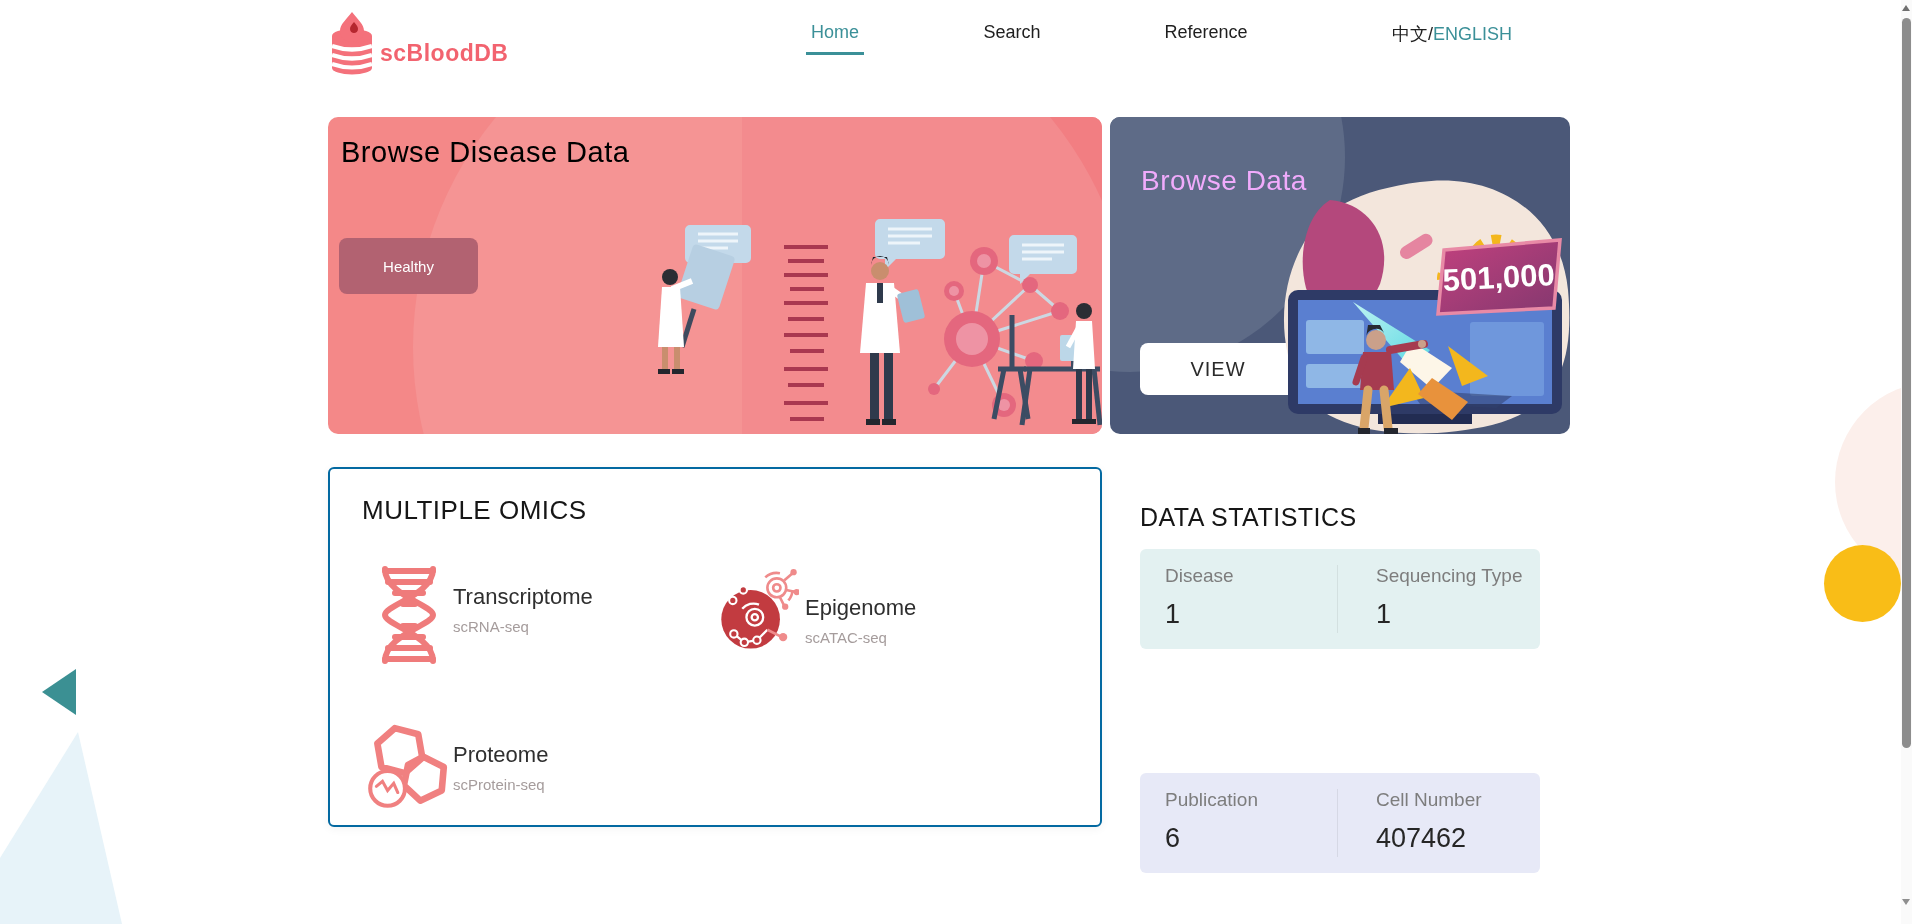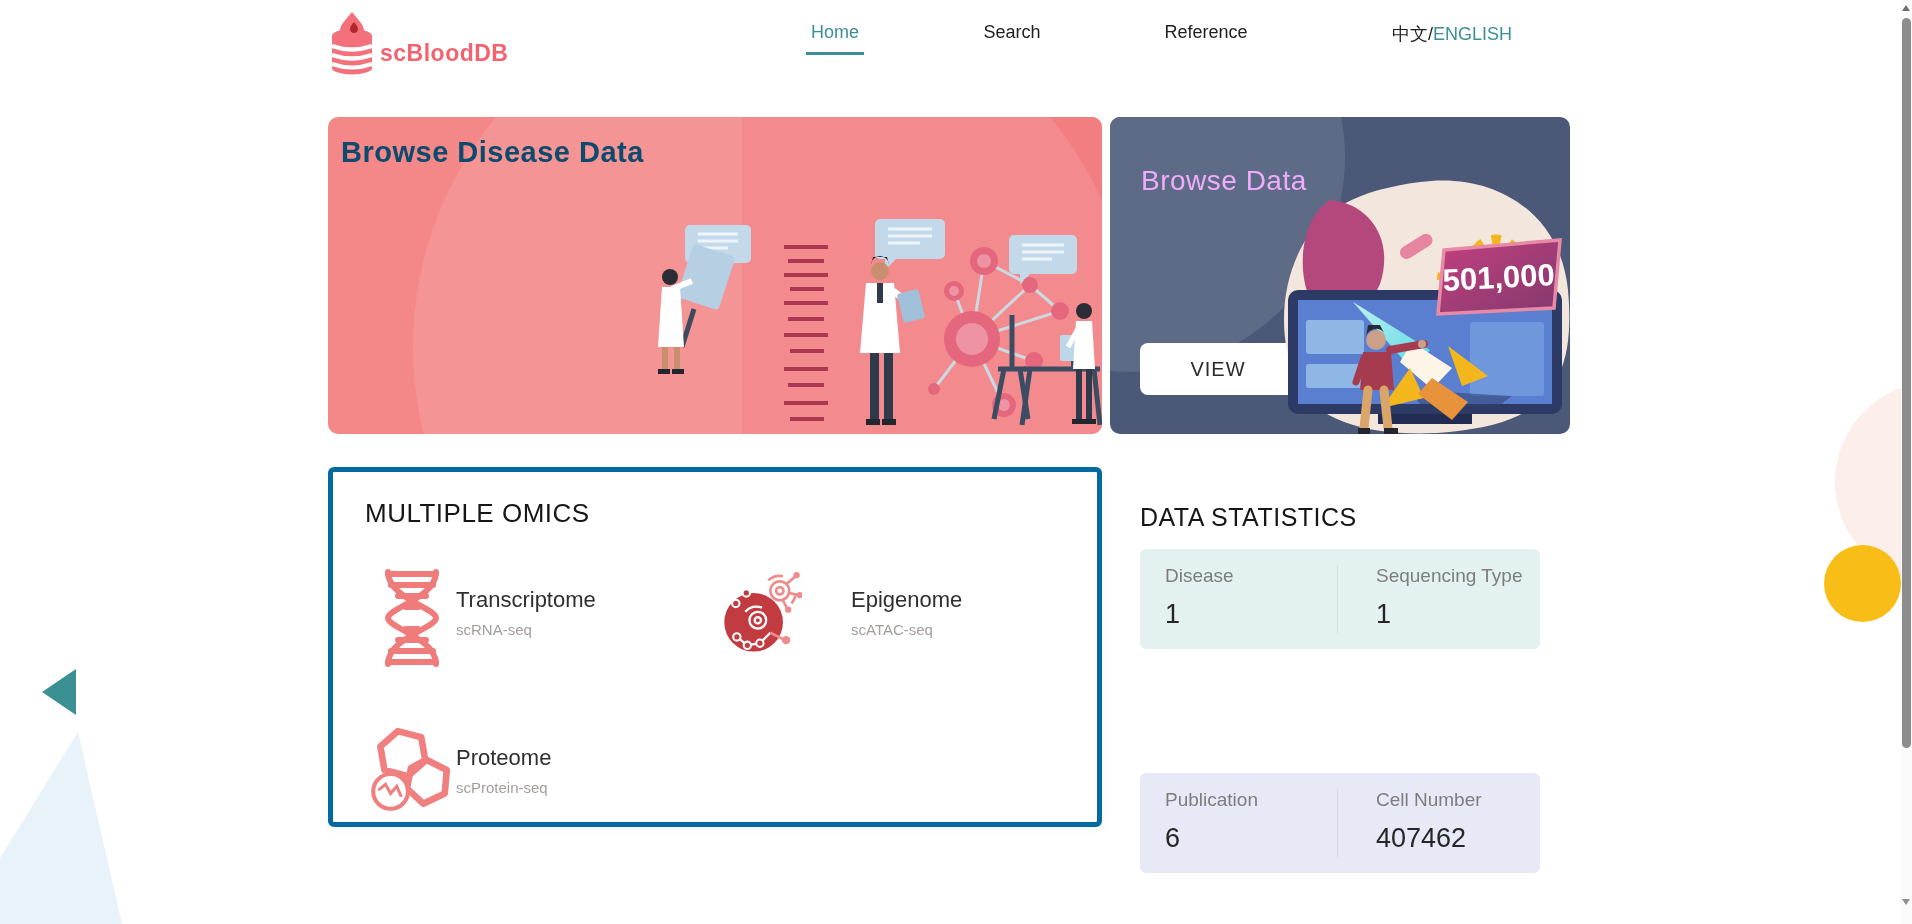--- a/index.html
+++ b/index.html
@@ -18,44 +18,44 @@
   .lang .zh { color:#1f1f1f; cursor:pointer; }
   .lang .sep { color:#1f1f1f; }
   .lang .en { color:#3b9098; cursor:pointer; }
 
   
   .card-disease { position:absolute; left:328px; top:117px; width:774px; height:317px;
     background:#f48888; border-radius:10px; overflow:hidden; z-index:10; }
   .card-disease .circle { position:absolute; left:85px; top:-130px; width:720px; height:720px;
     border-radius:50%; background:rgba(255,255,255,0.10); }
   .card-disease .illu-bg { position:absolute; right:0; top:0; width:360px; height:317px; background:#f27e82; }
-  .card-disease h2 { position:absolute; left:13px; top:19px; font-size:29px; font-weight:700; color:#0c4a6e; letter-spacing:.5px; }
+  .card-disease h2 { position:absolute; left:13px; top:19px; font-size:29px; font-weight:400; color:#000000; letter-spacing:.5px; }
   .btn-healthy { position:absolute; left:11px; top:121px; width:139px; height:56px; background:#b26271;
     border:none; border-radius:8px; color:#fff; font-size:15px; font-family:inherit; cursor:pointer; }
   .disease-illu { position:absolute; right:0; bottom:0; width:470px; height:215px; }
 
   .card-browse { position:absolute; left:1110px; top:117px; width:460px; height:317px;
     background:#4b5878; border-radius:10px; overflow:hidden; z-index:10; }
   .card-browse .circle { position:absolute; left:-195px; top:-175px; width:430px; height:430px;
     border-radius:50%; background:#5e6b87; }
   .card-browse h2 { position:absolute; left:31px; top:48px; font-size:28px; font-weight:400; color:#f0abfc; letter-spacing:.5px; }
   .btn-view { position:absolute; left:30px; top:226px; width:156px; height:52px; background:#fff; border:none;
     border-radius:8px; color:#2b2b2b; font-size:20px; letter-spacing:1px; font-family:inherit; cursor:pointer; }
   .browse-illu { position:absolute; right:-4px; bottom:-4px; width:314px; height:266px; }
 
   
   .card-omics { position:absolute; left:328px; top:467px; width:774px; height:360px; background:#fff;
-    border:5px solid #0369a1; border-radius:6px; box-shadow:0 2px 10px rgba(0,0,0,0.05); z-index:10; }
+    border:2px solid #0369a1; border-radius:6px; box-shadow:0 2px 10px rgba(0,0,0,0.05); z-index:10; }
   .card-omics h3 { position:absolute; left:32px; top:26px; font-size:26px; font-weight:500; color:#161616; letter-spacing:.5px; }
   .omics-item { position:absolute; cursor:pointer; }
   .omics-item .oname { font-size:22px; color:#2f2f2f; }
   .omics-item .omethod { font-size:15px; color:#a59c9c; margin-top:8px; }
   .oi-1 { left:38px; top:96px; }  .oi-2 { left:389px; top:100px; } .oi-3 { left:33px; top:252px; }
   .oi-text-1 { position:absolute; left:123px; top:115px; }
-  .oi-text-2 { position:absolute; left:475px; top:115px;margin-left:43px; }
+  .oi-text-2 { position:absolute; left:475px; top:126px; }
   .oi-text-3 { position:absolute; left:123px; top:273px; }
 
   
   .stats-title { position:absolute; left:1140px; top:503px; font-size:25px; font-weight:500; color:#161616; letter-spacing:.5px; z-index:10; }
   .stat-card { position:absolute; left:1140px; width:400px; height:100px; border-radius:6px; z-index:10; }
   .sc-1 { top:549px; background:#e3f1f1; }
   .sc-2 { top:662px; background:#fbf2d8; }
   .sc-3 { top:773px; background:#e7e9f7; }
   .stat-card .divider { position:absolute; left:197px; top:16px; bottom:16px; width:1px; background:rgba(0,0,0,0.07); }
   .stat-col { position:absolute; top:0; height:100%; }
@@ -113,20 +113,21 @@
     <span>Reference</span>
   </div>
   <div class="lang">
     <span class="zh">中文</span><span class="sep">/</span><span class="en">ENGLISH</span>
   </div>
 
   <div class="card-disease">
     <div class="illu-bg"></div>
     <div class="circle"></div>
     <h2>Browse Disease Data</h2>
+    <button class="btn-healthy">Healthy</button>
     <svg class="disease-illu" viewBox="0 0 470 215">
 
       <g fill="#c3d9ea">
         <path d="M58 6 h56 a5 5 0 0 1 5 5 v28 a5 5 0 0 1 -5 5 h-40 l-10 10 v-10 h-6 a5 5 0 0 1 -5 -5 v-28 a5 5 0 0 1 5 -5 Z"></path>
         <path d="M248 0 h60 a5 5 0 0 1 5 5 v30 a5 5 0 0 1 -5 5 h-44 l-11 11 v-11 h-5 a5 5 0 0 1 -5 -5 v-30 a5 5 0 0 1 5 -5 Z"></path>
         <path d="M382 16 h58 a5 5 0 0 1 5 5 v29 a5 5 0 0 1 -5 5 h-42 l-10 10 v-10 h-6 a5 5 0 0 1 -5 -5 v-29 a5 5 0 0 1 5 -5 Z"></path>
       </g>
       <g stroke="#eef5fa" stroke-width="3">
         <path d="M66 15 h40 M66 22 h40 M66 29 h30"></path>
           <path d="M256 10 h44 M256 17 h44 M256 24 h32"></path>

